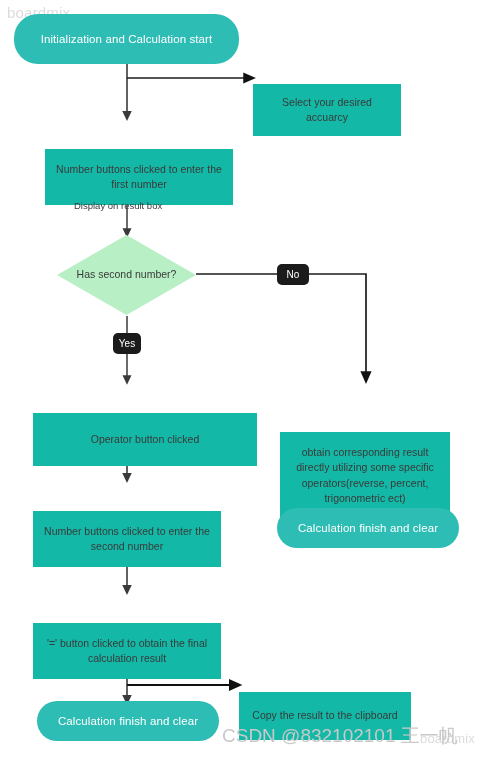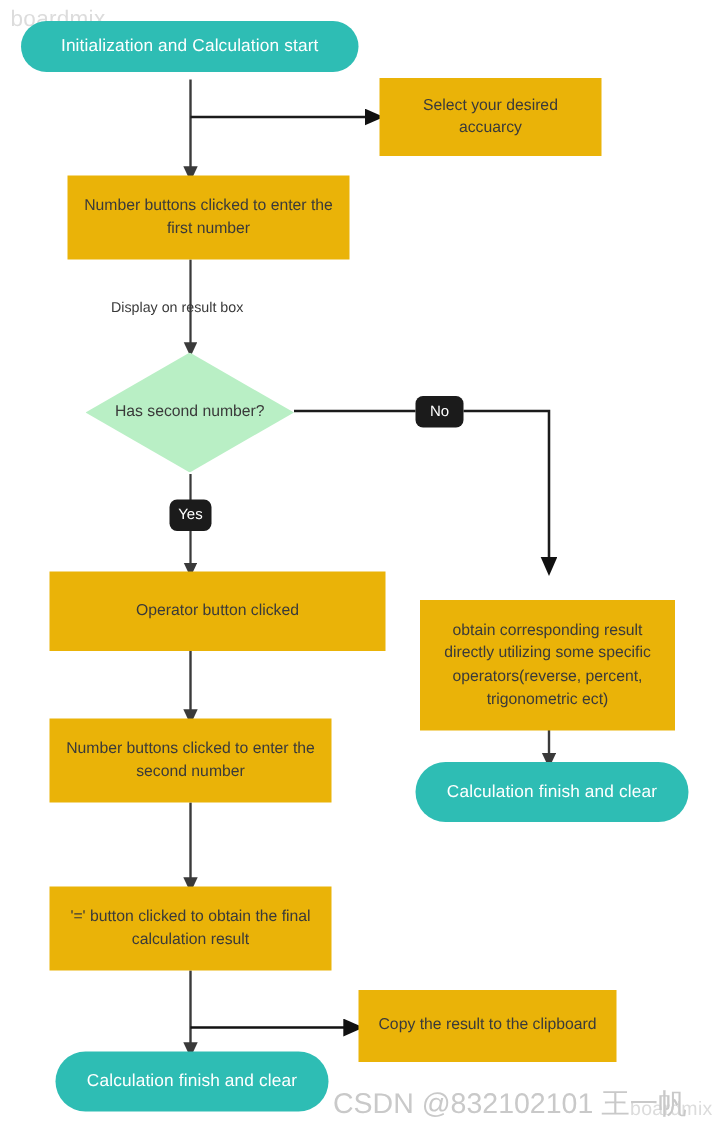--- a/index.html
+++ b/index.html
@@ -48,25 +48,26 @@
     font-family: "Liberation Sans", sans-serif;
   }
   .node-terminal {
     background: #2ebdb4;
     color: #ffffff;
     border-radius: 24px;
     font-size: 11.5px;
     letter-spacing: 0.1px;
   }
   .node-process {
-    background: #eab308;
+    background: #14b8a6;
     color: #3a3a3a;
     font-size: 10.5px;
     line-height: 1.45;
     padding: 4px 10px;
+    margin-top: 32px;
   }
   .node-decision-wrap {
     position: absolute;
   }
   .node-decision-shape {
     position: absolute;
     inset: 0;
     background: #b9efc5;
     clip-path: polygon(50% 0%, 100% 50%, 50% 100%, 0% 50%);
   }
@@ -147,21 +148,21 @@
 
     <line x1="127" y1="535" x2="127" y2="590" stroke="#3a3a3a" stroke-width="1.6" marker-end="url(#arrow)"></line>
 
     <line x1="127" y1="647" x2="127" y2="700" stroke="#3a3a3a" stroke-width="1.6" marker-end="url(#arrow)"></line>
 
     <path d="M127,685 L235,685" stroke="#111111" stroke-width="1.8" fill="none" marker-end="url(#arrowFat)"></path>
 
     <line x1="366" y1="465" x2="366" y2="507" stroke="#3a3a3a" stroke-width="1.6" marker-end="url(#arrow)"></line>
   </svg>
 
-  <div class="node node-terminal" style="left:14px; top:14px; width:225px; height:34px;">Initialization and Calculation start</div>
+  <div class="node node-terminal" style="left:14px; top:14px; width:225px; height:50px;">Initialization and Calculation start</div>
 
   <div class="node node-process" style="left:253px; top:52px; width:148px; height:52px;">Select your desired accuarcy</div>
 
   <div class="node node-process" style="left:45px; top:117px; width:188px; height:56px;">Number buttons clicked to enter the first number</div>
 
   <div class="edge-text" style="left:74px; top:200px;">Display on result box</div>
 
   <div class="node-decision-wrap" style="left:57px; top:235px; width:139px; height:80px;">
     <div class="node-decision-shape"></div>
     <div class="node-decision-label">Has second number?</div>

